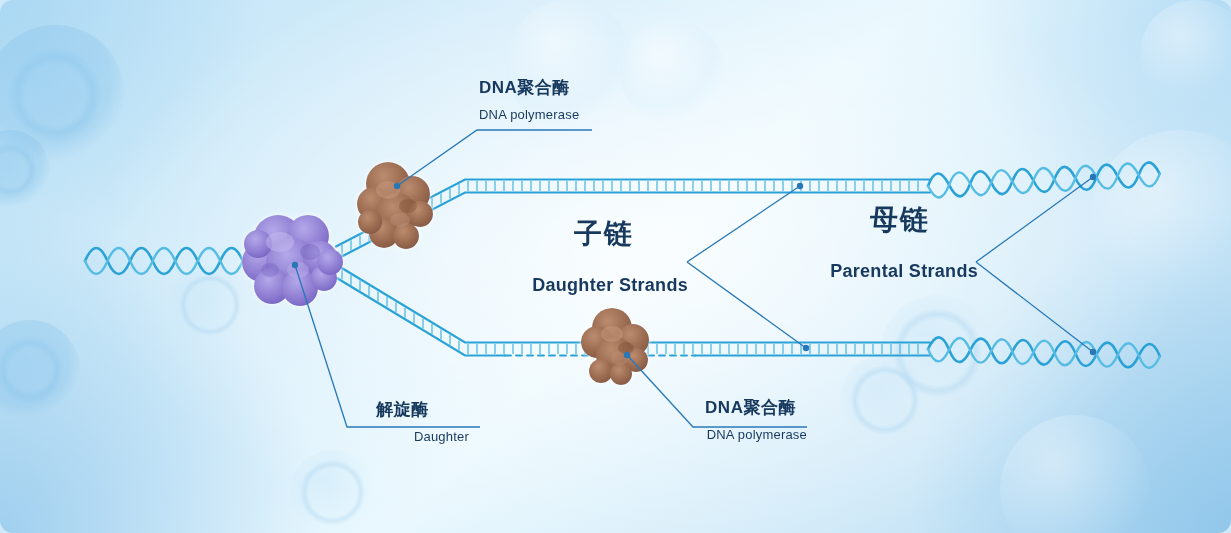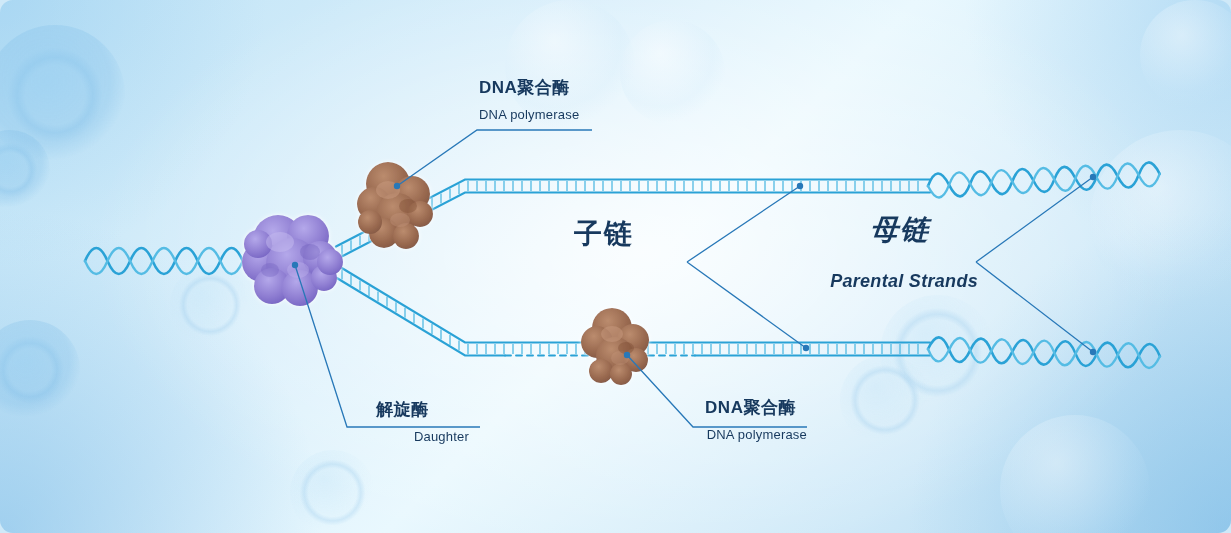--- a/index.html
+++ b/index.html
@@ -37,21 +37,21 @@
   .dot{fill:var(--leader);}
   
   .label{position:absolute;color:var(--text-primary);line-height:1;}
   .label .zh{font-weight:700;font-size:17px;letter-spacing:.5px;}
   .label .en{font-weight:400;font-size:13px;margin-top:12px;letter-spacing:.2px;text-align:right;}
   .label.big .zh{font-size:28px;letter-spacing:2px;}
   .label.big .en{font-weight:600;font-size:18px;margin-top:28px;letter-spacing:.3px;}
   .label.centered{text-align:center;}
   #lbl-pol-top{left:479px;top:79px;}
   #lbl-daughter{left:520px;top:220px;width:168px;}
-  #lbl-parental{left:822px;top:216px;width:156px;font-style:italic;}
+  #lbl-parental{left:822px;top:206px;width:156px;}
   #lbl-helicase{left:336px;top:401px;width:133px;}
   #lbl-pol-bottom{left:694px;top:399px;width:113px;}
 </style>
 </head>
 <body>
 
 <div class="stage">
 
   <div class="cell blue" style="left:-15px;top:25px;width:140px;height:140px"></div>
   <div class="cell blue" style="left:-30px;top:130px;width:80px;height:80px"></div>
@@ -179,20 +179,21 @@
     </g>
   </svg>
 
   <div class="label" id="lbl-pol-top">
     <div class="zh">DNA聚合酶</div>
     <div class="en">DNA polymerase</div>
   </div>
 
   <div class="label big centered" id="lbl-daughter">
     <div class="zh">子链</div>
+    <div class="en">Daughter Strands</div>
   </div>
 
   <div class="label big centered" id="lbl-parental">
     <div class="zh">母链</div>
     <div class="en">Parental Strands</div>
   </div>
 
   <div class="label centered" id="lbl-helicase">
     <div class="zh">解旋酶</div>
     <div class="en">Daughter</div>

